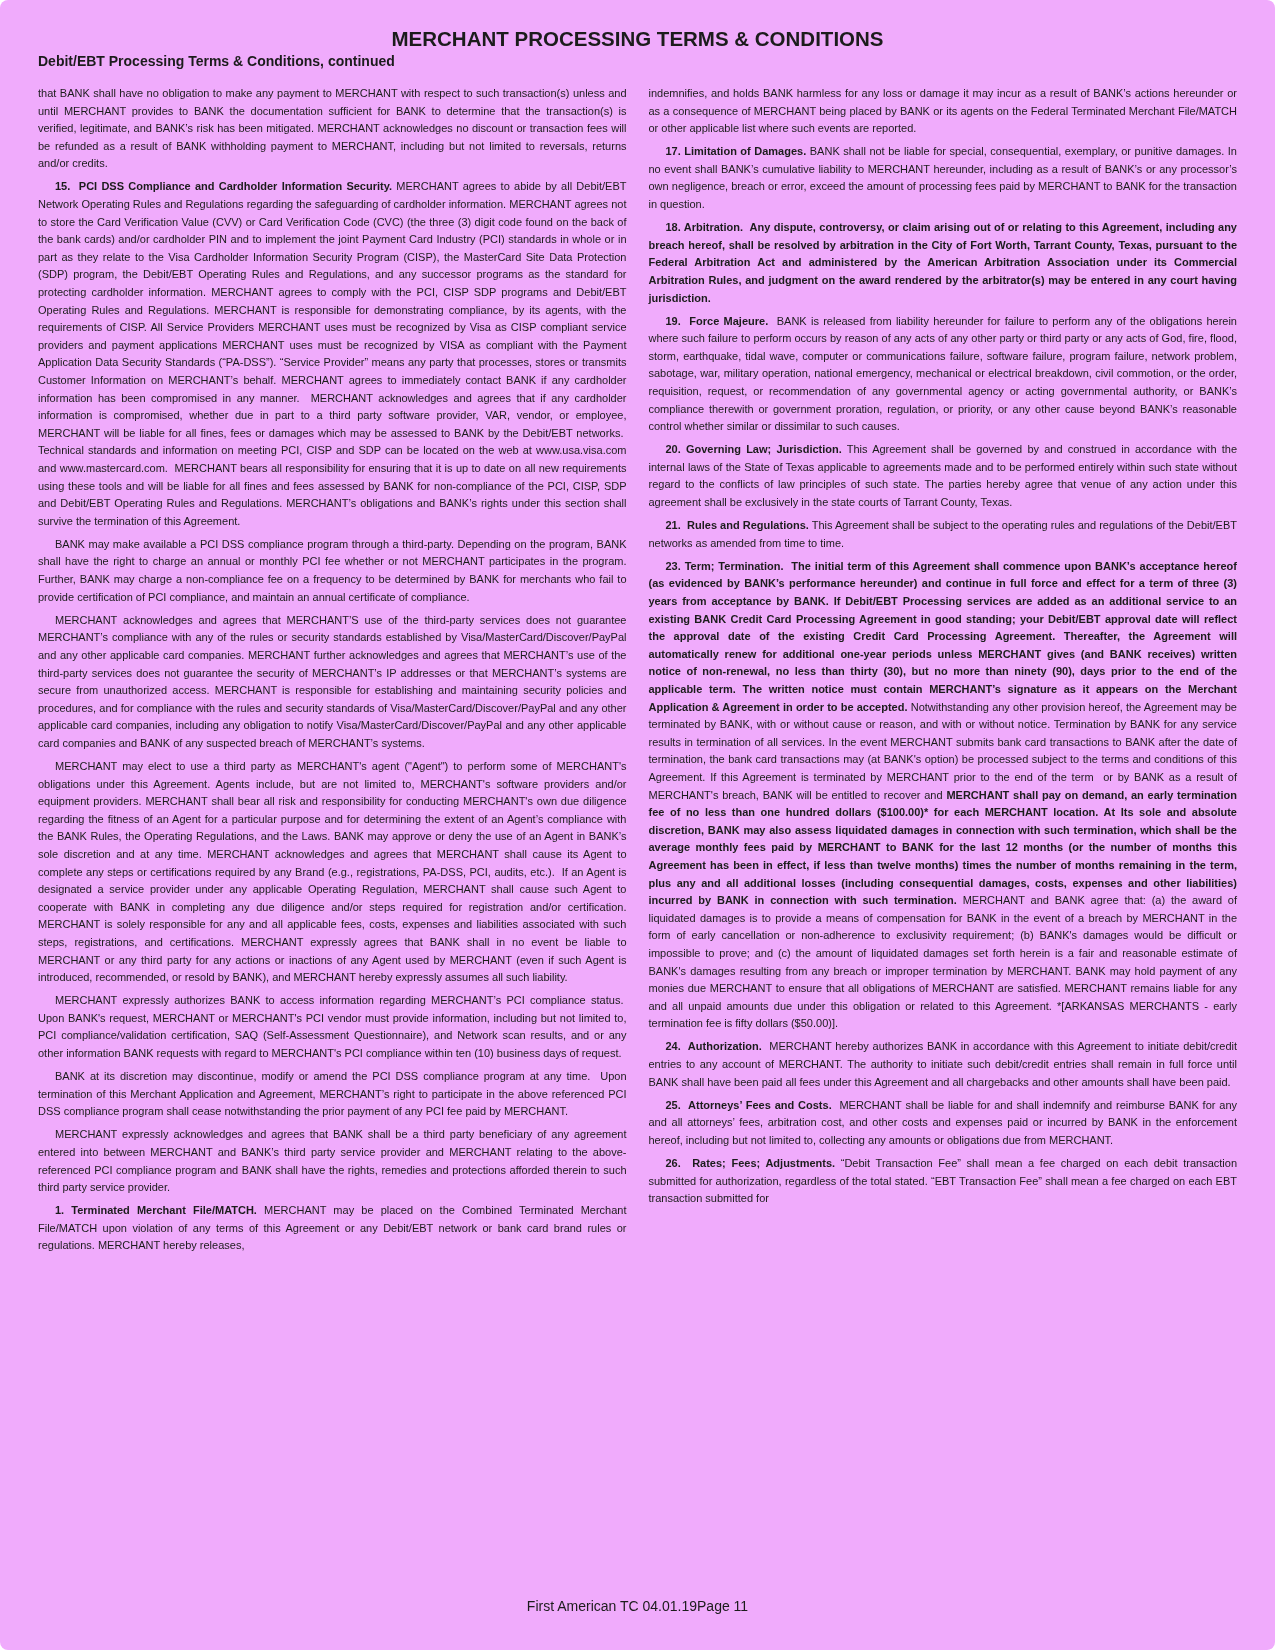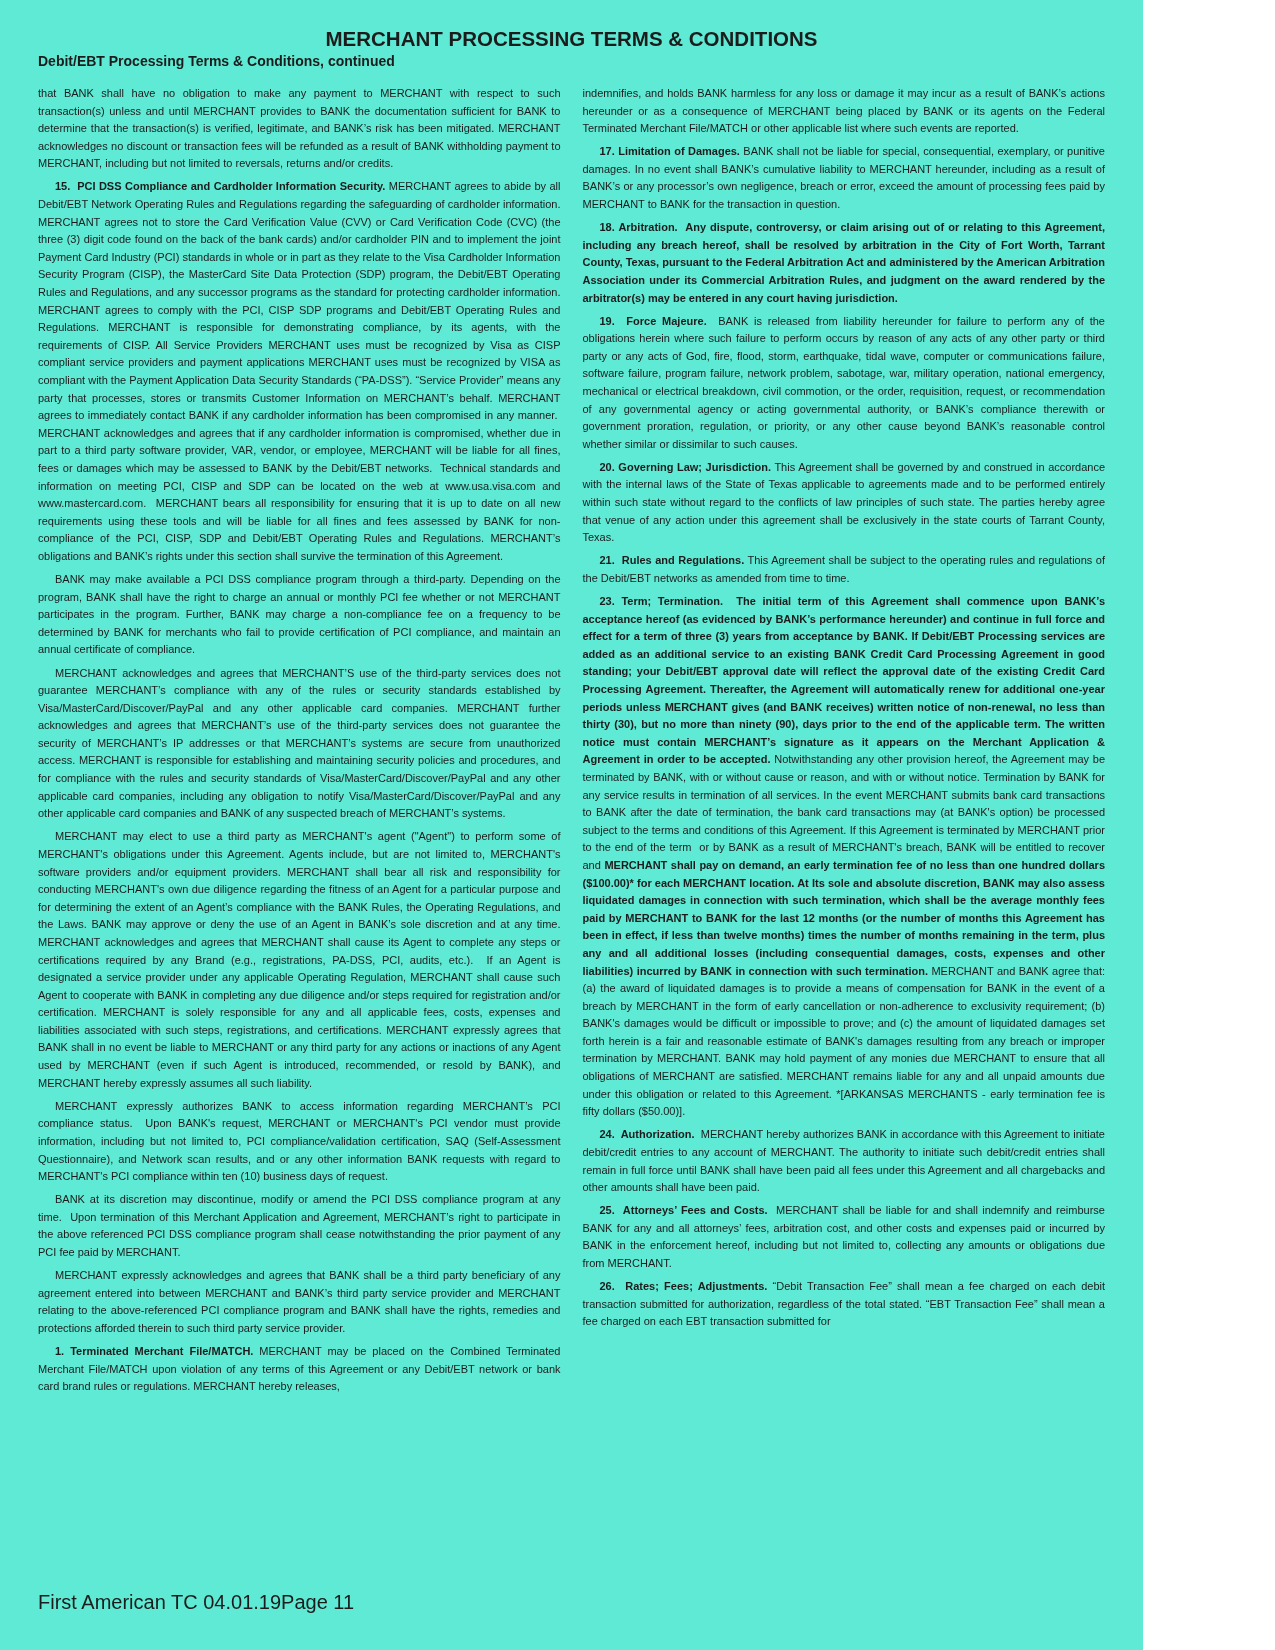--- a/index.html
+++ b/index.html
@@ -1,24 +1,25 @@
 <!DOCTYPE html>
 <html><head>
 <meta charset="utf-8">
 <style>
   html, body { margin: 0; padding: 0; background: #ffffff; }
   .page {
     box-sizing: border-box;
-    width: 1143px;
+    width: 1275px;
     height: 1650px;
-    background: #5eead4;
+    background: #f0abfc;
     padding: 28px 38px 40px 38px;
     position: relative;
     font-family: "Liberation Sans", sans-serif;
     color: #1c1c1c;
+    border-radius: 8px;
   }
   .title {
     text-align: center;
     font-weight: bold;
     font-size: 20.5px;
     line-height: 22px;
     margin: 0;
   }
   .subtitle {
     font-weight: bold;
@@ -40,22 +41,22 @@
   }
   p.para.indent { text-indent: 17px; }
   .b { font-weight: bold; margin-top: 45px; }
   .u { }
   .footer {
     position: absolute;
     left: 38px;
     right: 38px;
     bottom: 36px;
     display: flex;
-    justify-content: flex-start;
-    font-size: 20px;
+    justify-content: center;
+    font-size: 14px;
   }
 </style>
 </head>
 <body>
 
 <div class="page">
   <h1 class="title">MERCHANT PROCESSING TERMS &amp; CONDITIONS</h1>
   <h2 class="subtitle">Debit/EBT Processing Terms &amp; Conditions, continued</h2>
 
   <div class="columns">

